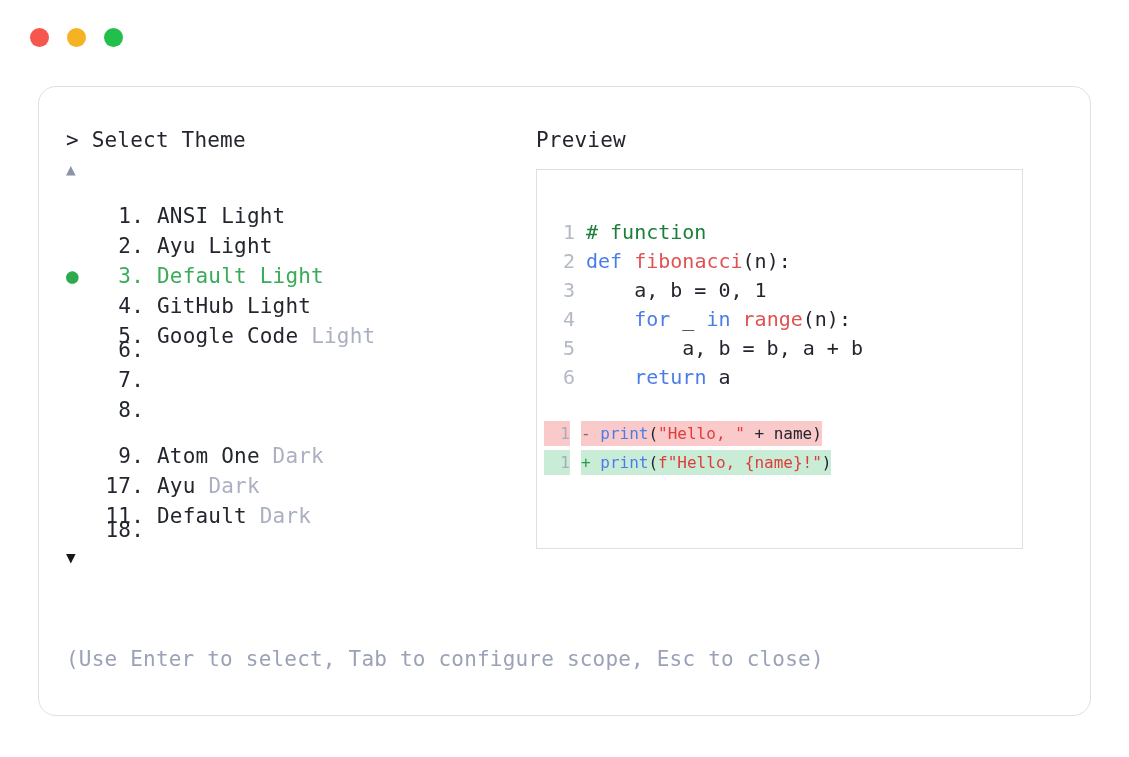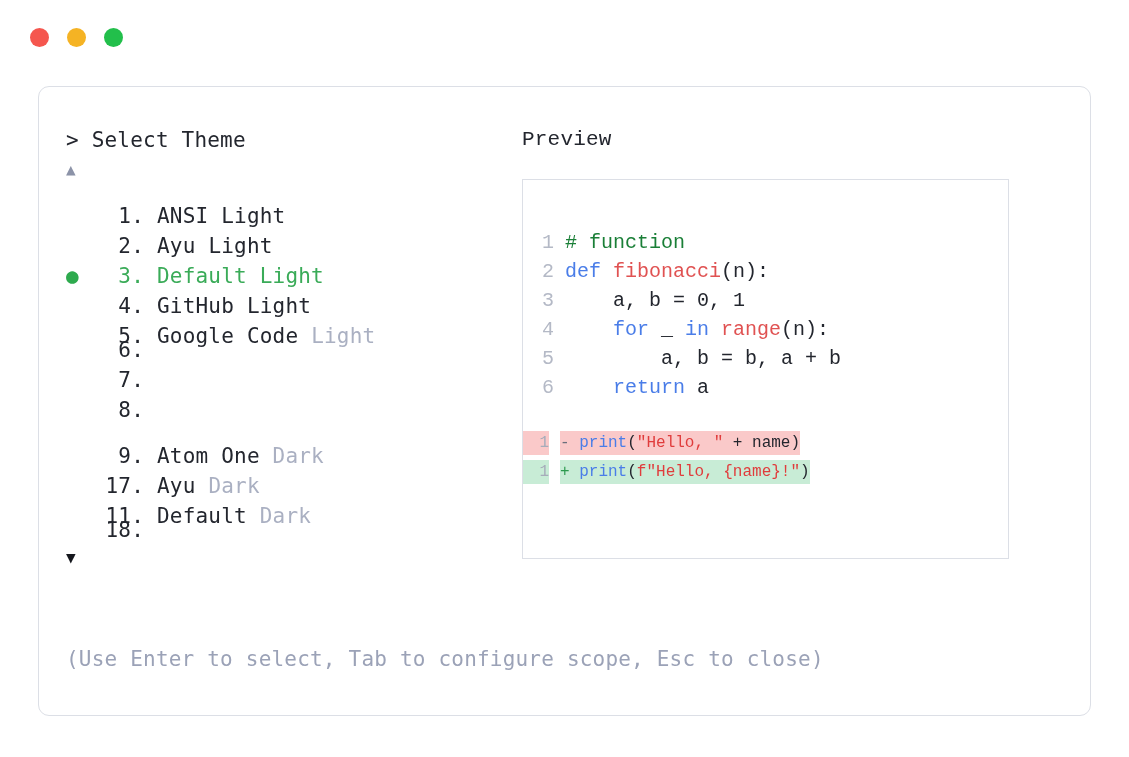--- a/index.html
+++ b/index.html
@@ -29,21 +29,21 @@
   .dot.amber  { background: #f5b324; }
   .dot.green  { background: #22bf4b; }
 
   
   .card {
     position: absolute;
     left: 38px; top: 86px;
     width: 1053px; height: 630px;
     background: #ffffff;
     border: 1.6px solid #dcdfe6;
-    border-radius: 11px;
+    border-radius: 18px;
   }
 
   
   .left-col {
     position: absolute;
     left: 27px; top: 40px;
     width: 470px;
   }
   .prompt-line {
     font-size: 21px;
@@ -101,37 +101,36 @@
     left: 27px; top: 560px;
     font-size: 21px;
     color: #9ba2b7;
     letter-spacing: 0.2px;
     white-space: pre;
   }
 
   
   .right-col {
     position: absolute;
-    left: 483px; top: 40px;
+    left: 497px; top: 40px;
     width: 530px;
-    font-family: Liberation Mono, monospace;
   }
   .preview-label {
     font-size: 21px;
     color: #23262e;
     letter-spacing: 0.2px;
     line-height: 26px;
   }
   .preview-panel {
-    margin-top: 26px;
+    margin-top: 16px;
     width: 487px;
     height: 380px;
     border: 1.6px solid #dcdfe6;
     background: #ffffff;
-    padding: 48px 0 0 0;
+    padding: 48px 0 0 7px;
     overflow: hidden;
   }
   .code-area {
     font-size: 20px;
     line-height: 29px;
     padding-left: 5px;
   }
   .code-line { white-space: pre; height: 29px; }
   .ln {
     display: inline-block;

